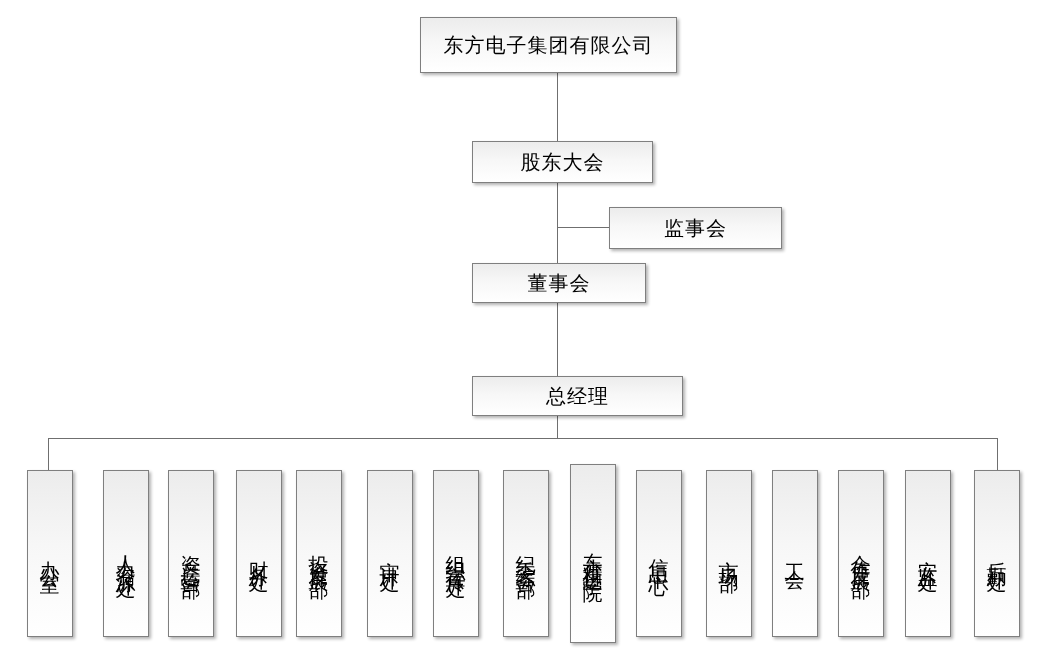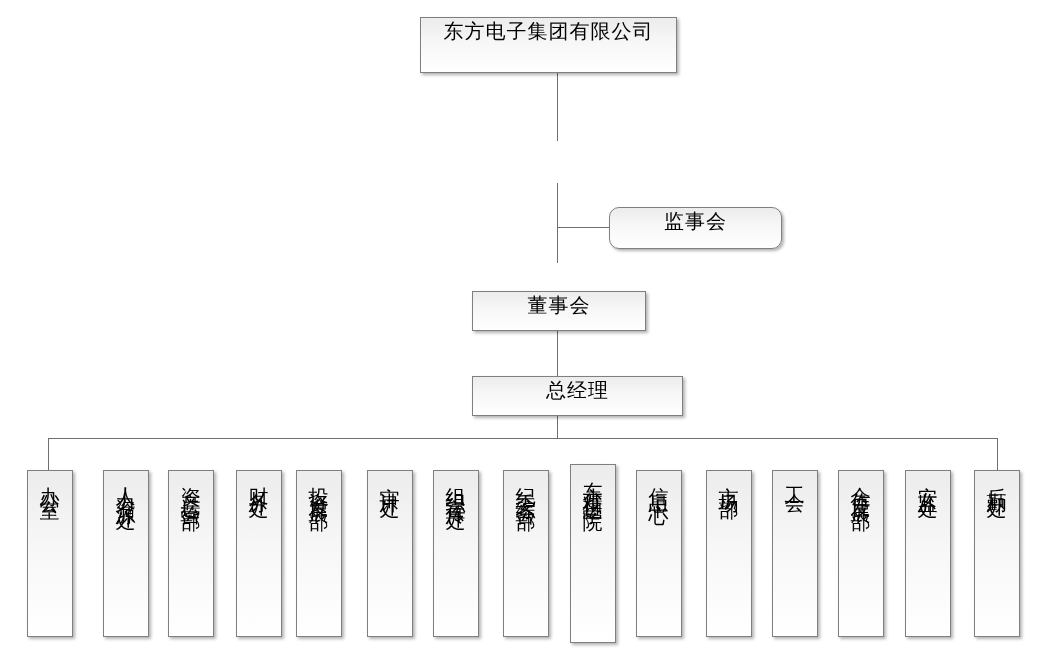--- a/index.html
+++ b/index.html
@@ -18,20 +18,21 @@
   }
   .line.v { width: 1px; }
   .line.h { height: 1px; }
   .box {
     position: absolute;
     box-sizing: border-box;
     border: 1px solid #7f7f7f;
     background: linear-gradient(to bottom, #ececec 0%, #f7f7f7 45%, #ffffff 100%);
     box-shadow: 2px 2px 3px rgba(0,0,0,0.30);
     display: flex;
+    align-items: center;
     justify-content: center;
   }
   .box.h span {
     font-size: 20px;
     letter-spacing: 1px;
     white-space: nowrap;
   }
   .dept {
     top: 470px;
     width: 46px;
@@ -59,24 +60,27 @@
   <div class="line h" style="left:557px; top:227px; width:52px;"></div>
   <div class="line v" style="left:557px; top:303px; height:73px;"></div>
   <div class="line v" style="left:557px; top:416px; height:23px;"></div>
   <div class="line h" style="left:48px;  top:438px; width:950px;"></div>
   <div class="line v" style="left:48px;  top:438px; height:33px;"></div>
   <div class="line v" style="left:997px; top:438px; height:36px;"></div>
 
   <div class="box h" style="left:420px; top:17px;  width:257px; height:56px;">
     <span>东方电子集团有限公司</span>
   </div>
-  <div class="box h" style="left:609px; top:207px; width:173px; height:42px;border-radius:10px;">
+  <div class="box h" style="left:472px; top:141px; width:181px; height:42px;">
+    <span>股东大会</span>
+  </div>
+  <div class="box h" style="left:609px; top:207px; width:173px; height:42px;">
     <span>监事会</span>
   </div>
-  <div class="box h" style="left:472px; top:263px; width:174px; height:40px;margin-top:28px;">
+  <div class="box h" style="left:472px; top:263px; width:174px; height:40px;">
     <span>董事会</span>
   </div>
   <div class="box h" style="left:472px; top:376px; width:211px; height:40px;">
     <span>总经理</span>
   </div>
 
   <div class="box dept" style="left:27px;">
     <span>办公室</span>
   </div>
   <div class="box dept" style="left:103px;">

